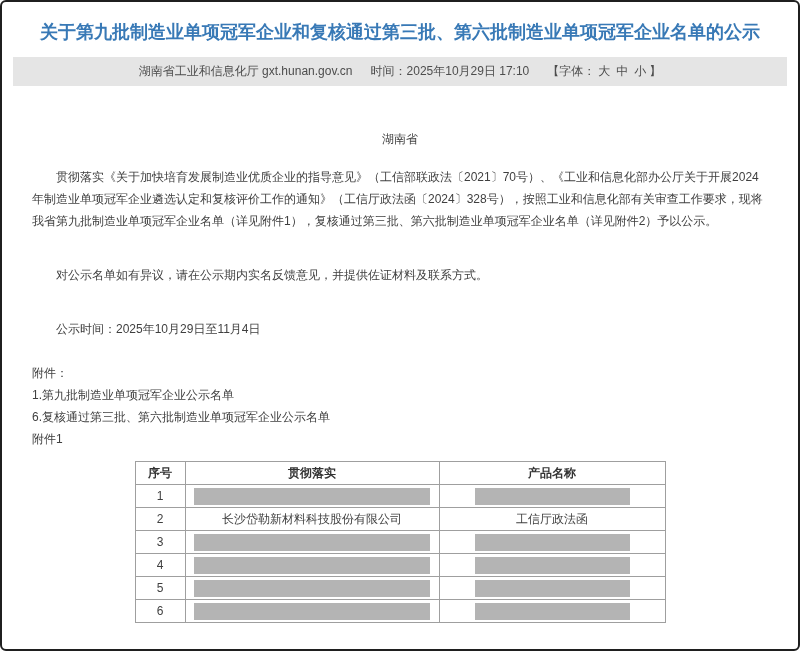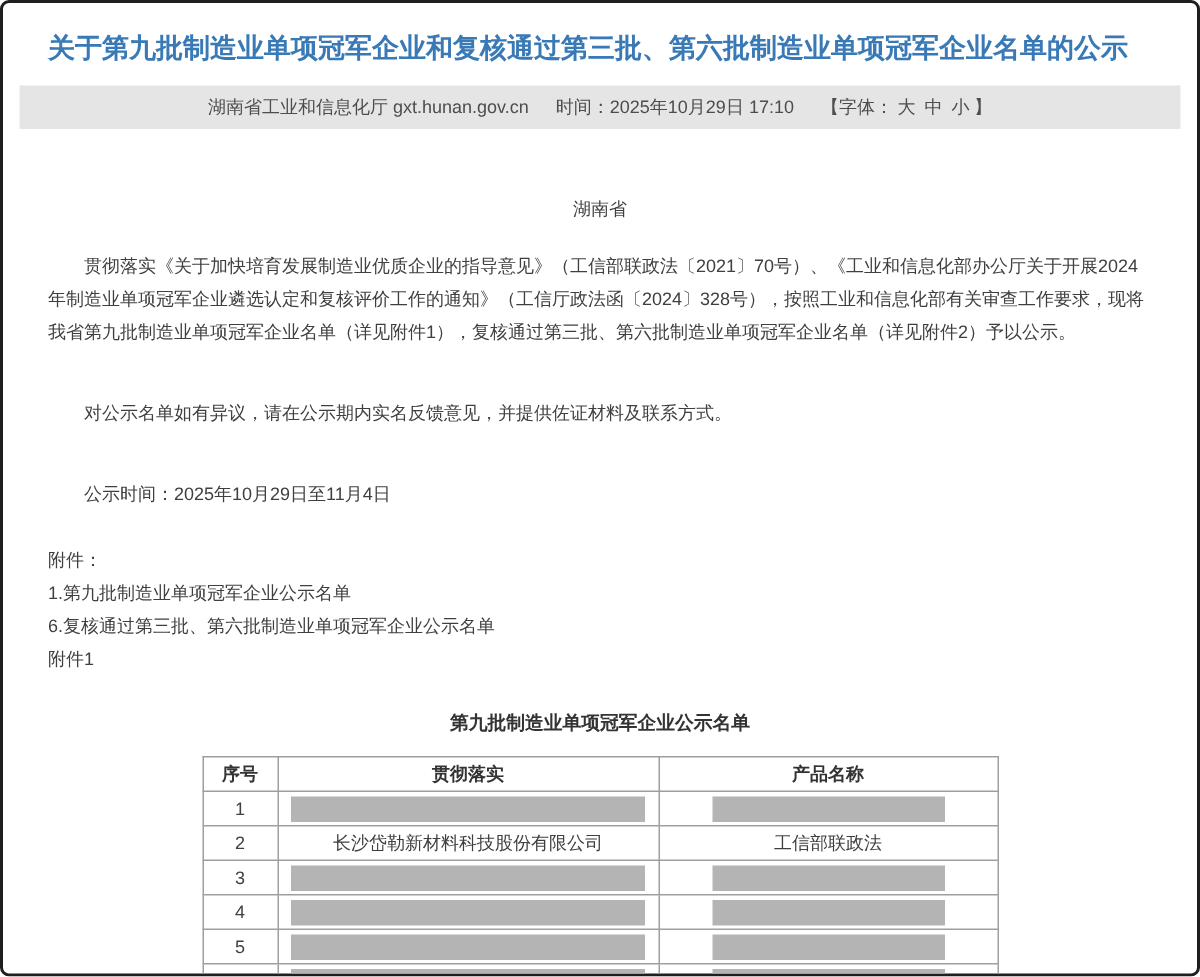--- a/index.html
+++ b/index.html
@@ -10,20 +10,21 @@
   }
   .page {
     width: 800px; height: 651px;
     border: 2px solid #1f1f1f;
     border-radius: 6px;
     background: #ffffff;
     overflow: hidden;
   }
   .title {
     margin: 17px 30px 0;
+    text-align: center;
     color: #3879b6;
     font-size: 18px;
     font-weight: bold;
     line-height: 27px;
     white-space: nowrap;
   }
   .meta-bar {
     margin: 11px 11px 0;
     background: #e5e5e5;
     height: 29px;
@@ -97,21 +98,20 @@
 
     <p class="para-main">贯彻落实《关于加快培育发展制造业优质企业的指导意见》（工信部联政法〔2021〕70号）、《工业和信息化部办公厅关于开展2024年制造业单项冠军企业遴选认定和复核评价工作的通知》（工信厅政法函〔2024〕328号），按照工业和信息化部有关审查工作要求，现将我省第九批制造业单项冠军企业名单（详见附件1），复核通过第三批、第六批制造业单项冠军企业名单（详见附件2）予以公示。</p>
     <p class="para">对公示名单如有异议，请在公示期内实名反馈意见，并提供佐证材料及联系方式。</p>
     <p class="para">公示时间：2025年10月29日至11月4日</p>
 
     <p class="attach-label">附件：</p>
     <p class="attach-item">1.第九批制造业单项冠军企业公示名单</p>
     <p class="attach-item">6.复核通过第三批、第六批制造业单项冠军企业公示名单</p>
 
     <p class="annex-label">附件1</p>
-    <p class="table-title">第九批制造业单项冠军企业公示名单</p>
 
     <table class="annex-table">
       <thead>
         <tr>
           <th class="col-no">序号</th>
           <th class="col-company">贯彻落实</th>
           <th class="col-product">产品名称</th>
         </tr>
       </thead>
       <tbody>
@@ -120,21 +120,21 @@
           <td>
               <div class="redact redact-company"></div>
             </td>
           <td>
               <div class="redact redact-product"></div>
             </td>
         </tr>
         <tr>
           <td>2</td>
           <td>长沙岱勒新材料科技股份有限公司</td>
-          <td>工信部联政法</td>
+          <td>工信厅政法函</td>
         </tr>
         <tr>
           <td>3</td>
           <td>
               <div class="redact redact-company"></div>
             </td>
           <td>
               <div class="redact redact-product"></div>
             </td>
         </tr>

